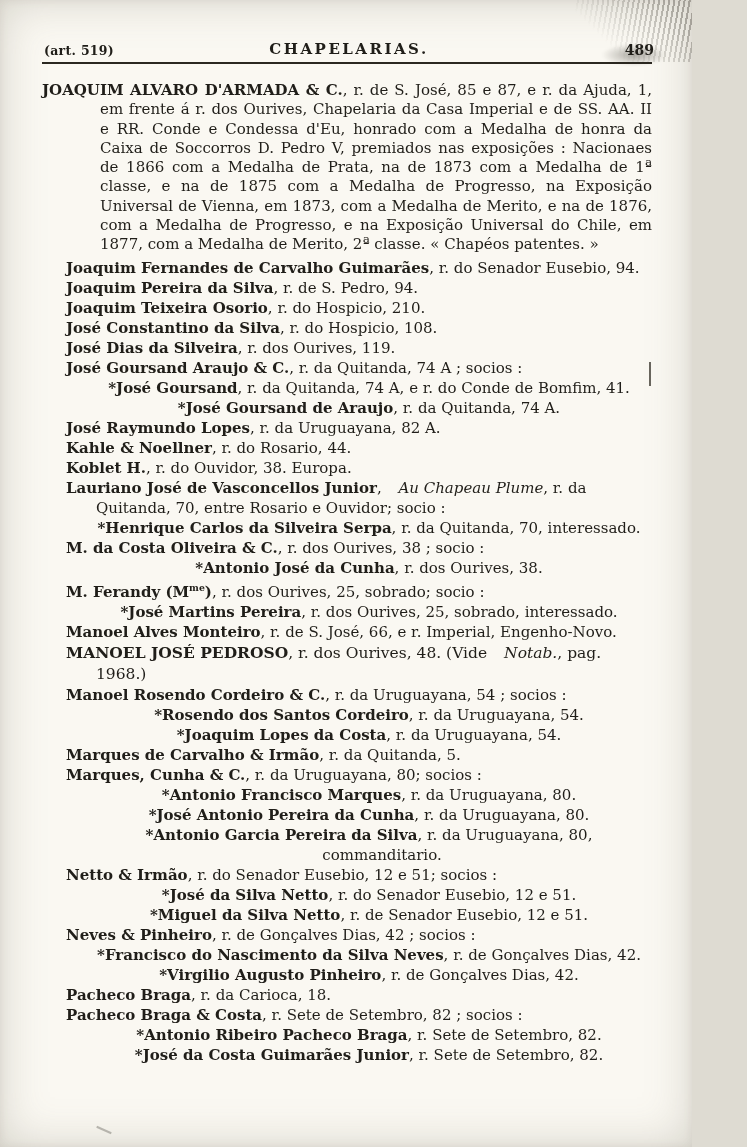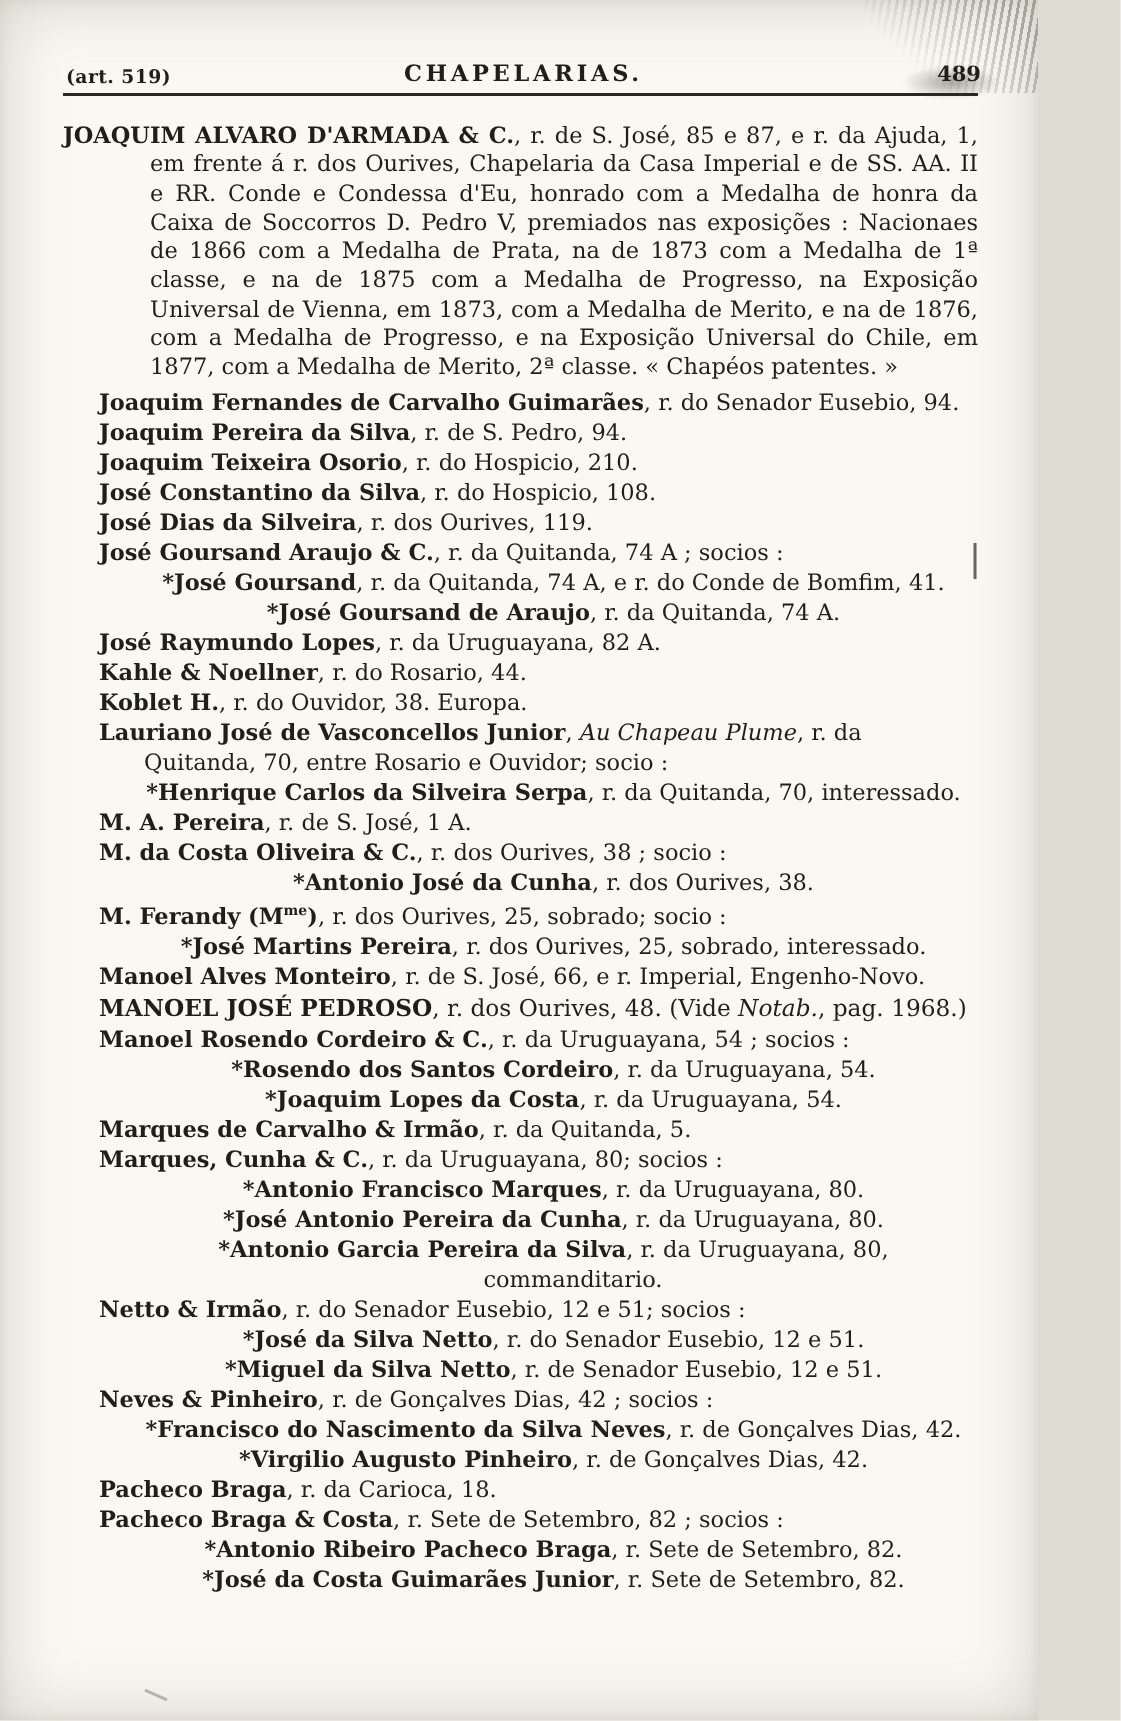--- a/index.html
+++ b/index.html
@@ -57,21 +57,21 @@
   .entry.feature {
     line-height: 21px;
     padding-left: 54px; text-indent: -30px;
     font-size: 15.5px;
   }
   .entry.sub {
     line-height: 20px;
     padding-left: 70px; text-indent: -26px; text-align: center;
   }
   .st-b { font-weight: 700; }
-  .st-i { font-style: italic; }
+  .st-i { font-style: italic; margin-left: 12px; }
   .st-sup { vertical-align: super; font-size: 0.62em; }
 
   
   .artifact-corner {
     position: absolute; top: 0; right: 0;
     width: 118px; height: 62px;
     background: repeating-linear-gradient(100deg, rgba(52,48,40,0) 0 3px, rgba(52,48,40,0.55) 3px 5px);
     -webkit-mask-image: linear-gradient(225deg, #000 15%, transparent 72%);
     mask-image: linear-gradient(225deg, #000 15%, transparent 72%);
     opacity: 0.65; filter: blur(0.4px);
@@ -124,21 +124,20 @@
       <div class="entry main"><span class="st-b">José Constantino da Silva</span><span>, r. do Hospicio, 108.</span></div>
       <div class="entry main"><span class="st-b">José Dias da Silveira</span><span>, r. dos Ourives, 119.</span></div>
       <div class="entry main"><span class="st-b">José Goursand Araujo &amp; C.</span><span>, r. da Quitanda, 74 A ; socios :</span></div>
       <div class="entry sub"><span class="st-b">*José Goursand</span><span>, r. da Quitanda, 74 A, e r. do Conde de Bomfim, 41.</span></div>
       <div class="entry sub"><span class="st-b">*José Goursand de Araujo</span><span>, r. da Quitanda, 74 A.</span></div>
       <div class="entry main"><span class="st-b">José Raymundo Lopes</span><span>, r. da Uruguayana, 82 A.</span></div>
       <div class="entry main"><span class="st-b">Kahle &amp; Noellner</span><span>, r. do Rosario, 44.</span></div>
       <div class="entry main"><span class="st-b">Koblet H.</span><span>, r. do Ouvidor, 38. Europa.</span></div>
       <div class="entry main"><span class="st-b">Lauriano José de Vasconcellos Junior</span><span>, </span><span class="st-i">Au Chapeau Plume</span><span>, r. da Quitanda, 70, entre Rosario e Ouvidor; socio :</span></div>
       <div class="entry sub"><span class="st-b">*Henrique Carlos da Silveira Serpa</span><span>, r. da Quitanda, 70, interessado.</span></div>
-      <div class="entry main"><span class="st-b">M. A. Pereira</span><span>, r. de S. José, 1 A.</span></div>
       <div class="entry main"><span class="st-b">M. da Costa Oliveira &amp; C.</span><span>, r. dos Ourives, 38 ; socio :</span></div>
       <div class="entry sub"><span class="st-b">*Antonio José da Cunha</span><span>, r. dos Ourives, 38.</span></div>
       <div class="entry main"><span class="st-b">M. Ferandy (M</span><span class="st-b st-sup">me</span><span class="st-b">)</span><span>, r. dos Ourives, 25, sobrado; socio :</span></div>
       <div class="entry sub"><span class="st-b">*José Martins Pereira</span><span>, r. dos Ourives, 25, sobrado, interessado.</span></div>
       <div class="entry main"><span class="st-b">Manoel Alves Monteiro</span><span>, r. de S. José, 66, e r. Imperial, Engenho-Novo.</span></div>
       <div class="entry feature"><span class="st-b">MANOEL JOSÉ PEDROSO</span><span>, r. dos Ourives, 48. (Vide </span><span class="st-i">Notab.</span><span>, pag. 1968.)</span></div>
       <div class="entry main"><span class="st-b">Manoel Rosendo Cordeiro &amp; C.</span><span>, r. da Uruguayana, 54 ; socios :</span></div>
       <div class="entry sub"><span class="st-b">*Rosendo dos Santos Cordeiro</span><span>, r. da Uruguayana, 54.</span></div>
       <div class="entry sub"><span class="st-b">*Joaquim Lopes da Costa</span><span>, r. da Uruguayana, 54.</span></div>
       <div class="entry main"><span class="st-b">Marques de Carvalho &amp; Irmão</span><span>, r. da Quitanda, 5.</span></div>

